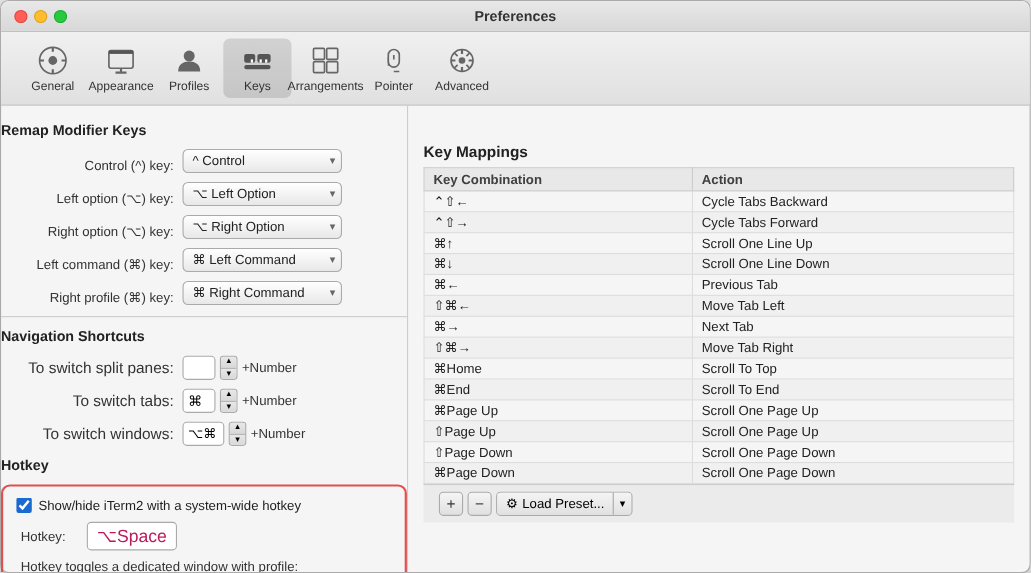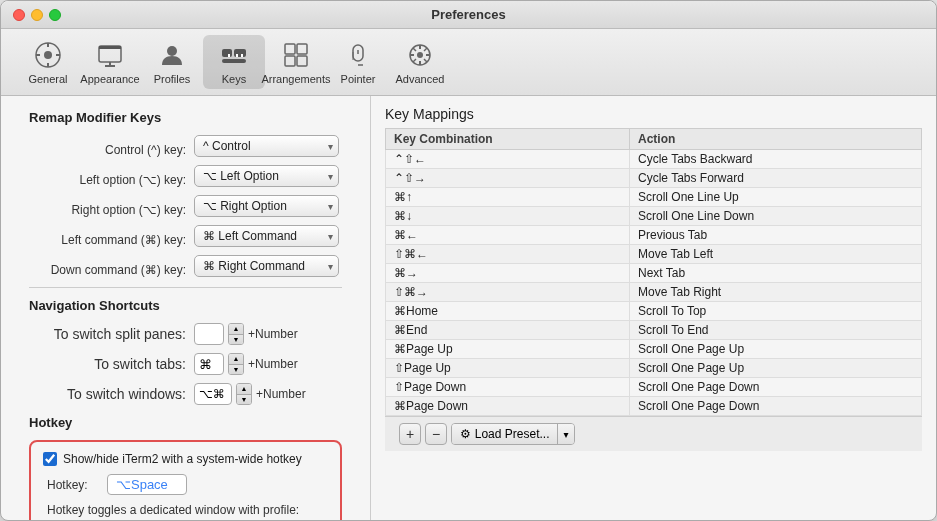--- a/index.html
+++ b/index.html
@@ -84,21 +84,21 @@
       font-size: 11px;
       color: #333;
     }
     .content {
       display: flex;
       flex: 1;
       overflow: hidden;
     }
     .left-panel {
       width: 370px;
-      padding: 14px 28px;
+      padding: 14px 0;
       border-right: 1px solid #ccc;
       overflow-y: auto;
     }
     .right-panel {
       flex: 1;
       padding: 10px 14px;
       overflow-y: auto;
     }
     .section-title {
       font-size: 13px;
@@ -229,40 +229,41 @@
       align-items: center;
       margin-bottom: 8px;
       padding-left: 4px;
     }
     .hotkey-input-label {
       font-size: 12px;
       color: #333;
       width: 60px;
     }
     .hotkey-value {
-      font-size: 13px;
-      color: #3b82f6;
+      font-size: 16px;
+      color: #be185d;
       background: #fff;
       border: 1px solid #aaa;
       border-radius: 4px;
       padding: 2px 8px;
       min-width: 80px;
     }
     .profile-label-row {
       font-size: 12px;
       color: #333;
       margin-bottom: 6px;
       padding-left: 4px;
     }
     
     .key-mappings-title {
       font-size: 14px;
-      font-weight: 400;
+      font-weight: 700;
       color: #222;
       margin-bottom: 6px;
+      margin-top: 24px;
     }
     .km-table {
       width: 100%;
       border-collapse: collapse;
       font-size: 12px;
     }
     .km-table thead tr {
       background: #e8e8e8;
     }
     .km-table th {
@@ -486,21 +487,21 @@
         <span class="form-label">Left command (⌘) key:</span>
         <div class="select-wrapper">
           <select class="mac-select">
             <option>⌘ Left Command</option>
           </select>
           <span class="select-arrow">▾</span>
         </div>
       </div>
 
       <div class="form-row">
-        <span class="form-label">Down command (⌘) key:</span>
+        <span class="form-label">Right profile (⌘) key:</span>
         <div class="select-wrapper">
           <select class="mac-select">
             <option>⌘ Right Command</option>
           </select>
           <span class="select-arrow">▾</span>
         </div>
       </div>
 
       <div class="divider"></div>
 

